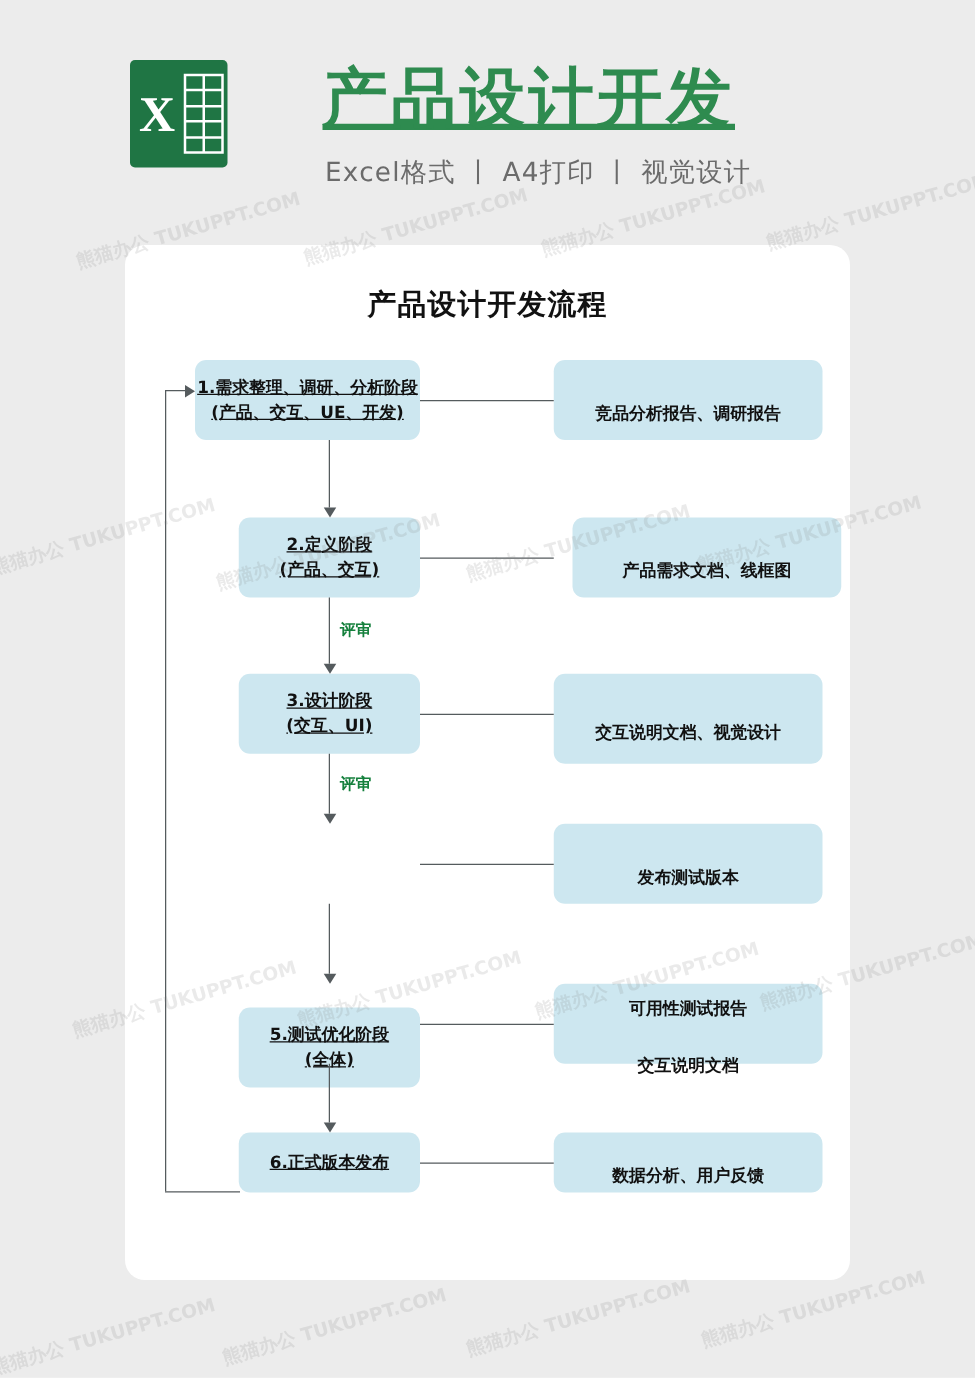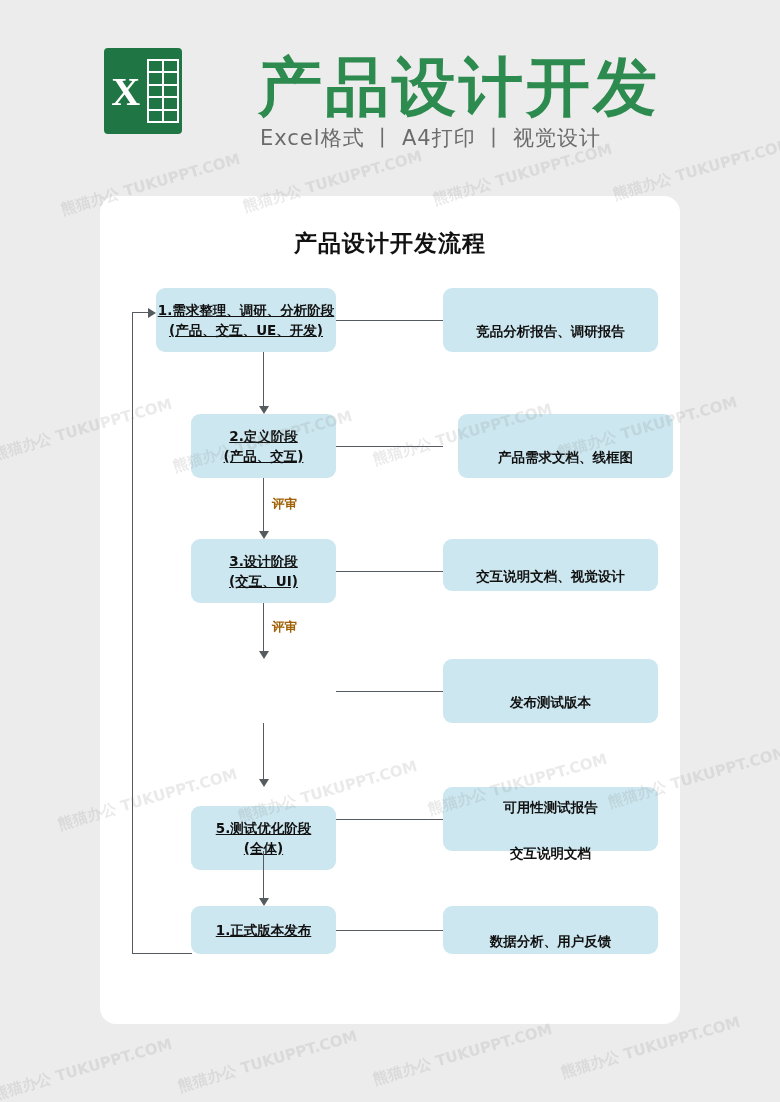--- a/index.html
+++ b/index.html
@@ -51,25 +51,26 @@
     padding: 2px;
   }
   .excel-logo .sheet i {
     background: #1f7544;
     display: block;
   }
   .title-main {
     position: absolute;
     left: 258px; top: 44px;
     color: #2e8b4f;
-    font-size: 64px;
+    font-size: 52px;
     font-weight: bold;
     letter-spacing: 3px;
     font-family: "DejaVu Sans", sans-serif;
     white-space: nowrap;
+    text-decoration: underline;
   }
   .title-sub {
     position: absolute;
     left: 260px; top: 124px;
     color: #6b6b6b;
     font-size: 21px;
     letter-spacing: 1px;
     font-family: "DejaVu Sans", sans-serif;
     white-space: nowrap;
   }
@@ -145,21 +146,21 @@
     position: absolute;
     width: 0; height: 0;
     border-top: 5px solid transparent;
     border-bottom: 5px solid transparent;
     border-left: 8px solid #555b5e;
   }
   .edge-label {
     position: absolute;
     font-size: 12.5px;
     font-weight: bold;
-    color: #a16207;
+    color: #15803d;
     font-family: "DejaVu Sans", sans-serif;
     background: #ffffff;
     padding: 0 2px;
     white-space: nowrap;
   }
 
   
   .wm {
     position: absolute;
     color: rgba(130,130,130,0.17);
@@ -216,32 +217,32 @@
       <span class="ln">(交互、UI)</span>
     </div>
 
 
     <div class="node" style="left:91px; top:610px; width:145px; height:64px;">
       <span class="ln">5.测试优化阶段</span>
       <span class="ln">(全体)</span>
     </div>
 
     <div class="node" style="left:91px; top:710px; width:145px; height:48px;">
-      <span class="ln">1.正式版本发布</span>
+      <span class="ln">6.正式版本发布</span>
     </div>
 
     <div class="out-node" style="left:343px; top:92px; width:215px; height:64px;">
       <span class="ln">竞品分析报告、调研报告</span>
     </div>
 
     <div class="out-node" style="left:358px; top:218px; width:215px; height:64px;">
       <span class="ln">产品需求文档、线框图</span>
     </div>
 
-    <div class="out-node" style="left:343px; top:343px; width:215px; height:52px;">
+    <div class="out-node" style="left:343px; top:343px; width:215px; height:72px;">
       <span class="ln">交互说明文档、视觉设计</span>
     </div>
 
     <div class="out-node" style="left:343px; top:463px; width:215px; height:64px;">
       <span class="ln">发布测试版本</span>
     </div>
 
     <div class="out-node" style="left:343px; top:591px; width:215px; height:64px;">
       <span class="ln">可用性测试报告</span>
       <span class="ln">交互说明文档</span>

